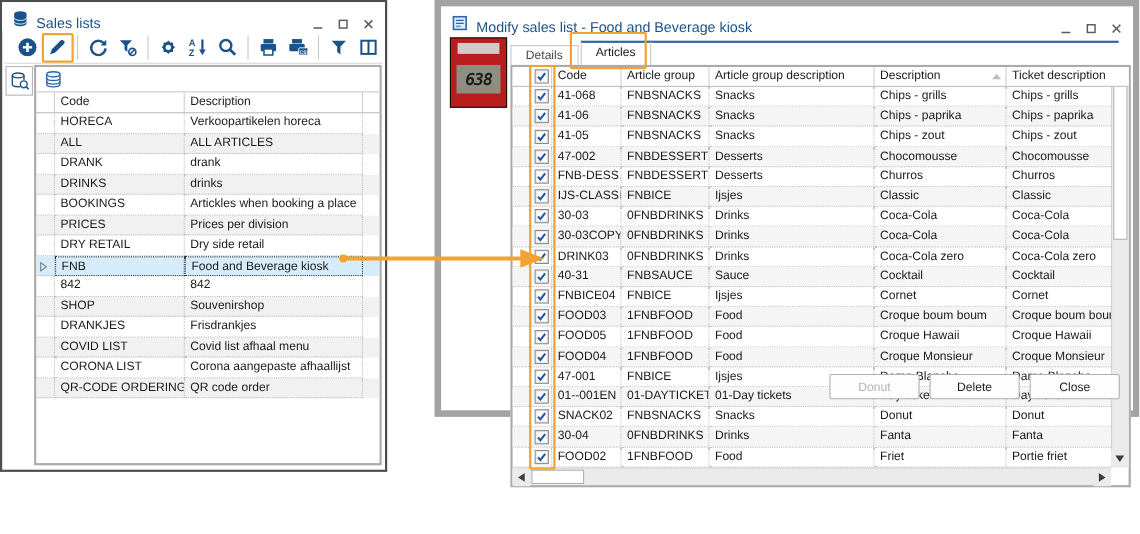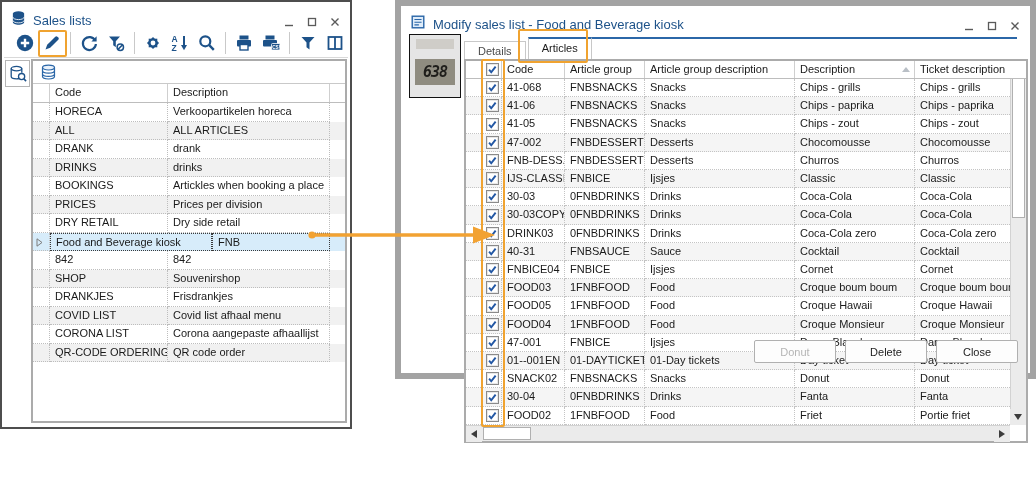--- a/index.html
+++ b/index.html
@@ -32,21 +32,21 @@
   .lt-row .cell { border-right:1px dotted #bdbdbd; border-bottom:1px dotted #bdbdbd; padding:2px 0 0 5px; overflow:hidden; white-space:nowrap; }
   .col-sel { width:17px; flex:none; padding-left:3px !important; display:flex; align-items:center; }
   .col-lcode { width:118px; flex:none; }
   .col-ldesc { width:162px; flex:none; }
   .lt-row .rowptr { display:none; }
   .lt-row.selected { background:#d7ecfa; }
   .lt-row.selected .col-lcode, .lt-row.selected .col-ldesc { border:1px dotted #3a3a3a; border-right:1px dotted #3a3a3a; }
   .lt-row.selected .rowptr { display:block; }
 
   
-  .photo { position:absolute; left:8px; top:28px; width:52px; height:64px; background:#e5e5e5; border:1px solid #111; display:flex; flex-direction:column; align-items:center; }
+  .photo { position:absolute; left:8px; top:28px; width:52px; height:64px; background:#b91c1c; border:1px solid #111; display:flex; flex-direction:column; align-items:center; }
   .photo .sticker { width:38px; height:10px; background:#cfcdc8; margin-top:4px; }
   .photo .lcd { width:40px; height:26px; margin-top:10px; background:#8f8c80; display:flex; align-items:center; justify-content:center;
                 color:#1e1d1a; font-family:"DejaVu Sans Mono", monospace; font-weight:bold; font-style:italic; font-size:15px; letter-spacing:-1px; }
   .tabs { position:absolute; left:63px; top:31px; height:22px; display:flex; align-items:flex-end; }
   .tab { padding:3px 13px 4px 13px; border:1px solid #c8c8c8; border-bottom:none; background:#fff; color:#4a4a4a; margin-right:2px; height:18px; }
   .tab.active { height:22px; border-top:2px solid #2b67a8; color:#1a1a1a; }
   .pane-topline { position:absolute; left:190px; right:13px; top:31px; height:2px; background:#2b67a8; }
 
   .rtable { position:absolute; left:63px; top:53px; width:564px; height:384px; border:2px solid #ababab; background:#fff; }
   .rt-header { display:flex; height:18px; border-bottom:1px solid #bdbdbd; background:#fff; position:relative; z-index:2; }
@@ -270,22 +270,22 @@
           </div>
           <div class="cell col-lcode">DRY RETAIL</div>
           <div class="cell col-ldesc">Dry side retail</div>
         </div>
           <div class="lt-row selected">
           <div class="cell col-sel">
             <svg class="rowptr" width="7" height="9">
                 <path d="M1 .8L6 4.5 1 8.2z" fill="none" stroke="#7d7d7d"></path>
               </svg>
           </div>
+          <div class="cell col-lcode">FNB</div>
           <div class="cell col-ldesc">Food and Beverage kiosk</div>
-          <div class="cell col-lcode">FNB</div>
         </div>
           <div class="lt-row">
           <div class="cell col-sel">
             
           </div>
           <div class="cell col-lcode">842</div>
           <div class="cell col-ldesc">842</div>
         </div>
           <div class="lt-row">
           <div class="cell col-sel">

